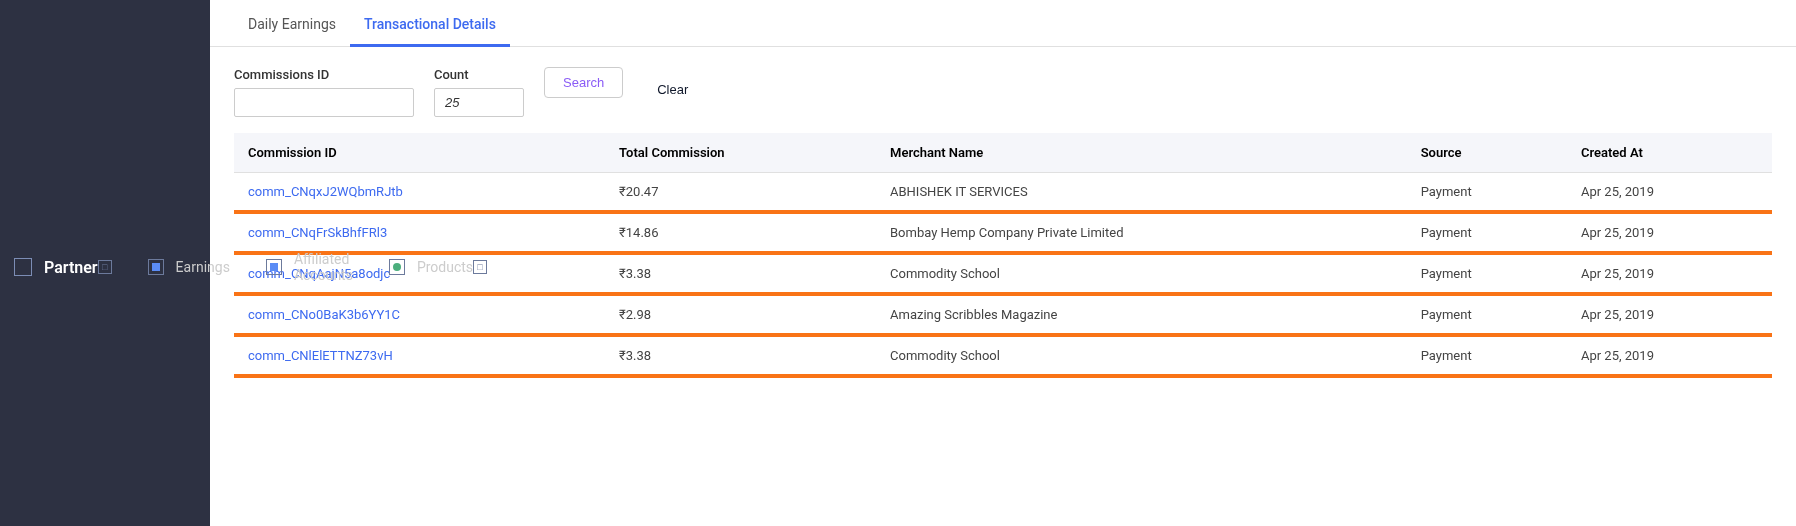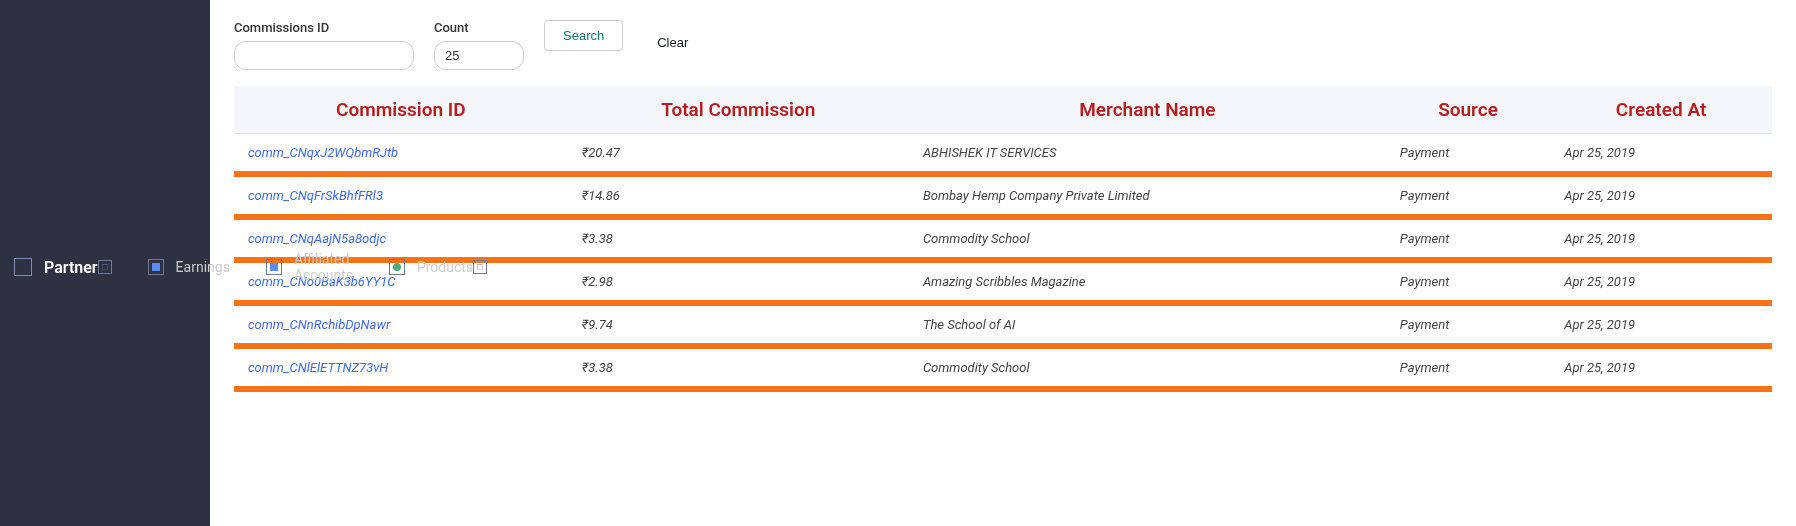--- a/index.html
+++ b/index.html
@@ -111,36 +111,37 @@
       flex-direction: column;
       gap: 6px;
     }
     .filter-label {
       font-size: 13px;
       color: #333;
       font-weight: 500;
     }
     .filter-input {
       border: 1px solid #ccc;
-      border-radius: 12px;
+      border-radius: 2px;
       padding: 6px 10px;
       font-size: 13px;
       width: 180px;
       outline: none;
       color: #333;
+      font-style: italic;
     }
     .filter-input.count { width: 90px; }
     .btn-search {
       padding: 7px 18px;
       background: #fff;
       border: 1px solid #ccc;
       border-radius: 4px;
       font-size: 13px;
       cursor: pointer;
-      color: #0f766e;
+      color: #8b5cf6;
     }
     .btn-clear {
       padding: 7px 14px;
       background: none;
       border: none;
       font-size: 13px;
       cursor: pointer;
       color: #0f172a;
       margin-top: 8px;
     }
@@ -153,30 +154,29 @@
     }
     table {
       width: 100%;
       border-collapse: collapse;
       font-size: 13px;
     }
     thead tr {
       background: #f5f6fa;
     }
     thead th {
-      text-align: center;
+      text-align: left;
       padding: 12px 14px;
       font-weight: 600;
-      color: #b91c1c;
+      color: #000000;
       border-bottom: 1px solid #e0e0e0;
-      font-size: 19px;
+      font-size: 13px;
     }
     tbody tr {
-      border-bottom: 6px solid #f97316;
-      font-style: italic;
+      border-bottom: 4px solid #f97316;
     }
     tbody td {
       padding: 11px 14px;
       color: #444;
       font-size: 13px;
     }
     tbody td.commission-id {
       color: #3d6af0;
       cursor: pointer;
     }
@@ -211,20 +211,28 @@
     <div class="icon-box square">
       <div class="icon-dot"></div>
     </div>
     <span>Products</span>
     <div class="expand-icon">□</div>
   </div>
 </nav>
 
 <main class="main">
 
+  <div class="tabs">
+    <div class="tab">
+      <span>Daily Earnings</span>
+    </div>
+    <div class="tab active">
+      <span>Transactional Details</span>
+    </div>
+  </div>
 
   <div class="filter-area">
     <div class="filter-group">
       <label class="filter-label">Commissions ID</label>
       <input class="filter-input" type="text" value="" placeholder="" style="">
     </div>
     <div class="filter-group">
       <label class="filter-label">Count</label>
       <input class="filter-input count" type="text" value="25" style="">
     </div>
@@ -266,27 +274,20 @@
             <td>Apr 25, 2019</td>
           </tr>
           <tr>
             <td class="commission-id">comm_CNo0BaK3b6YY1C</td>
             <td>₹2.98</td>
             <td>Amazing Scribbles Magazine</td>
             <td>Payment</td>
             <td>Apr 25, 2019</td>
           </tr>
           <tr>
-            <td class="commission-id">comm_CNnRchibDpNawr</td>
-            <td>₹9.74</td>
-            <td>The School of AI</td>
-            <td>Payment</td>
-            <td>Apr 25, 2019</td>
-          </tr>
-          <tr>
             <td class="commission-id">comm_CNlElETTNZ73vH</td>
             <td>₹3.38</td>
             <td>Commodity School</td>
             <td>Payment</td>
             <td>Apr 25, 2019</td>
           </tr>
         </tbody>
     </table>
   </div>
 

